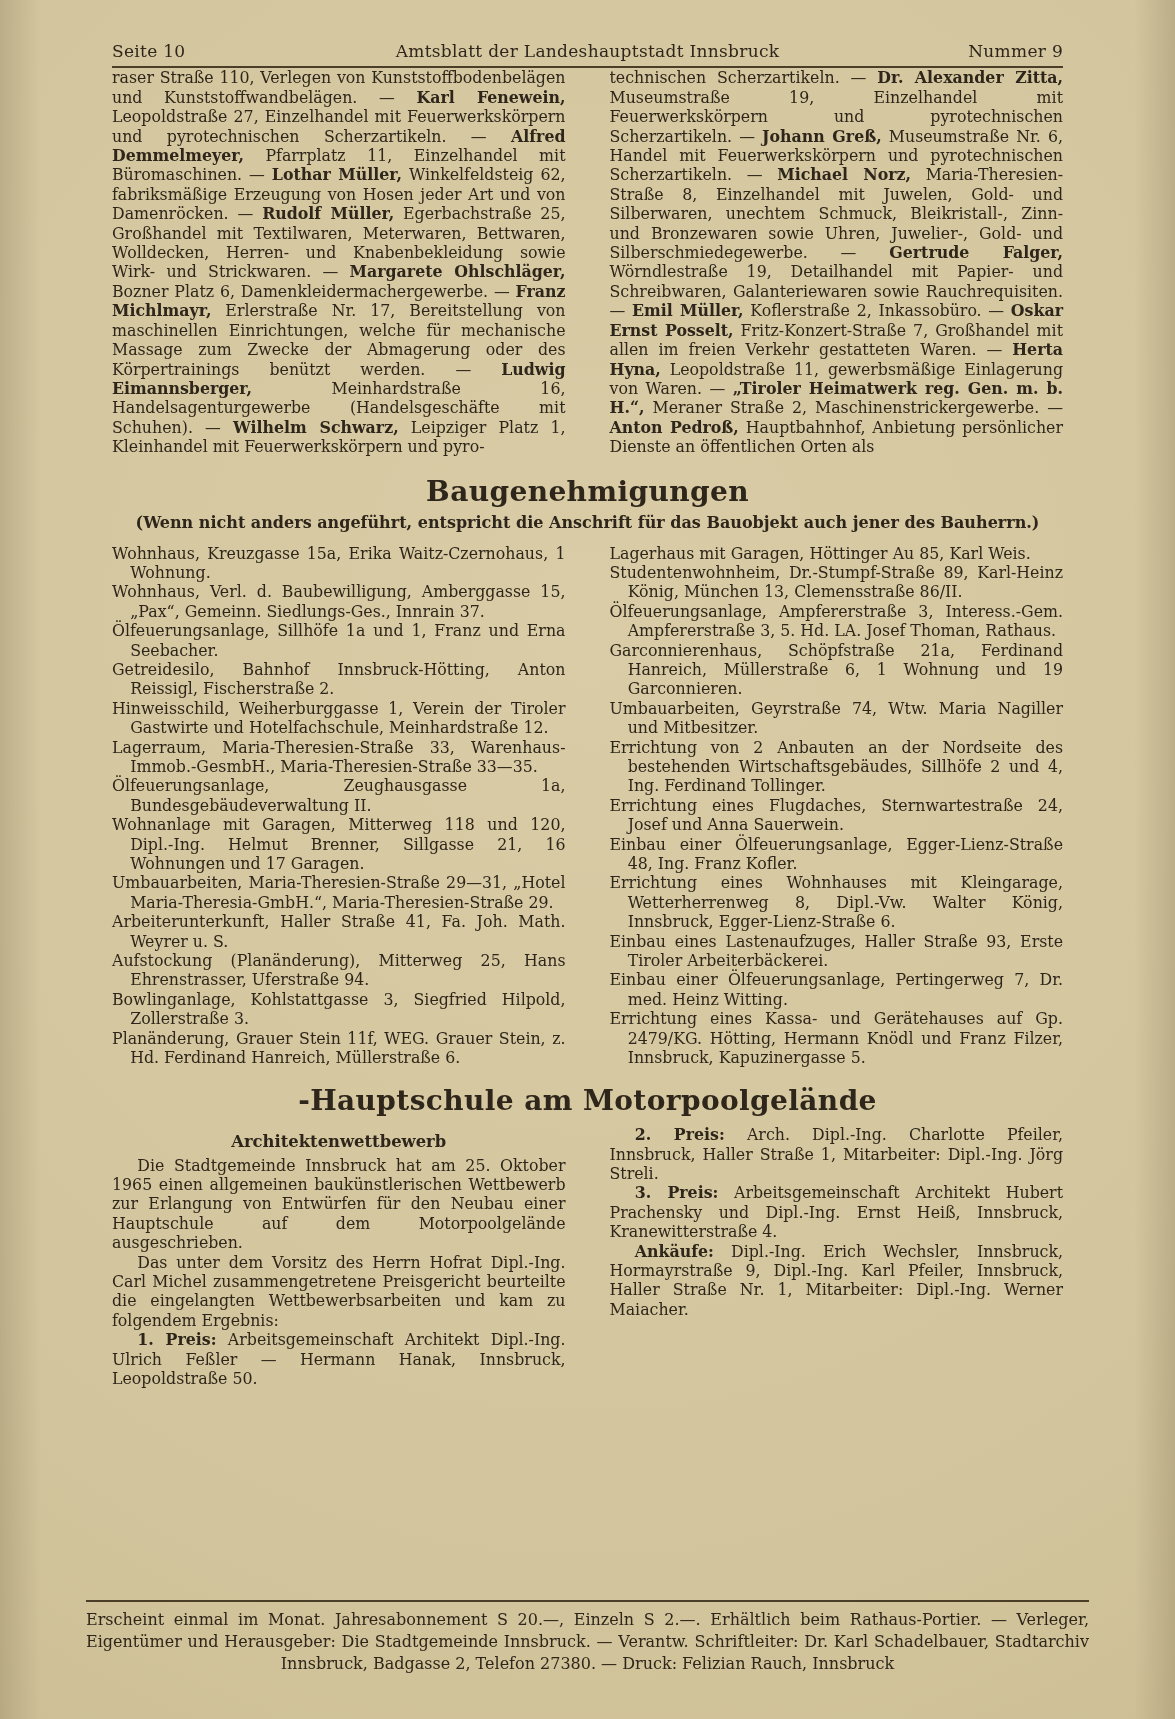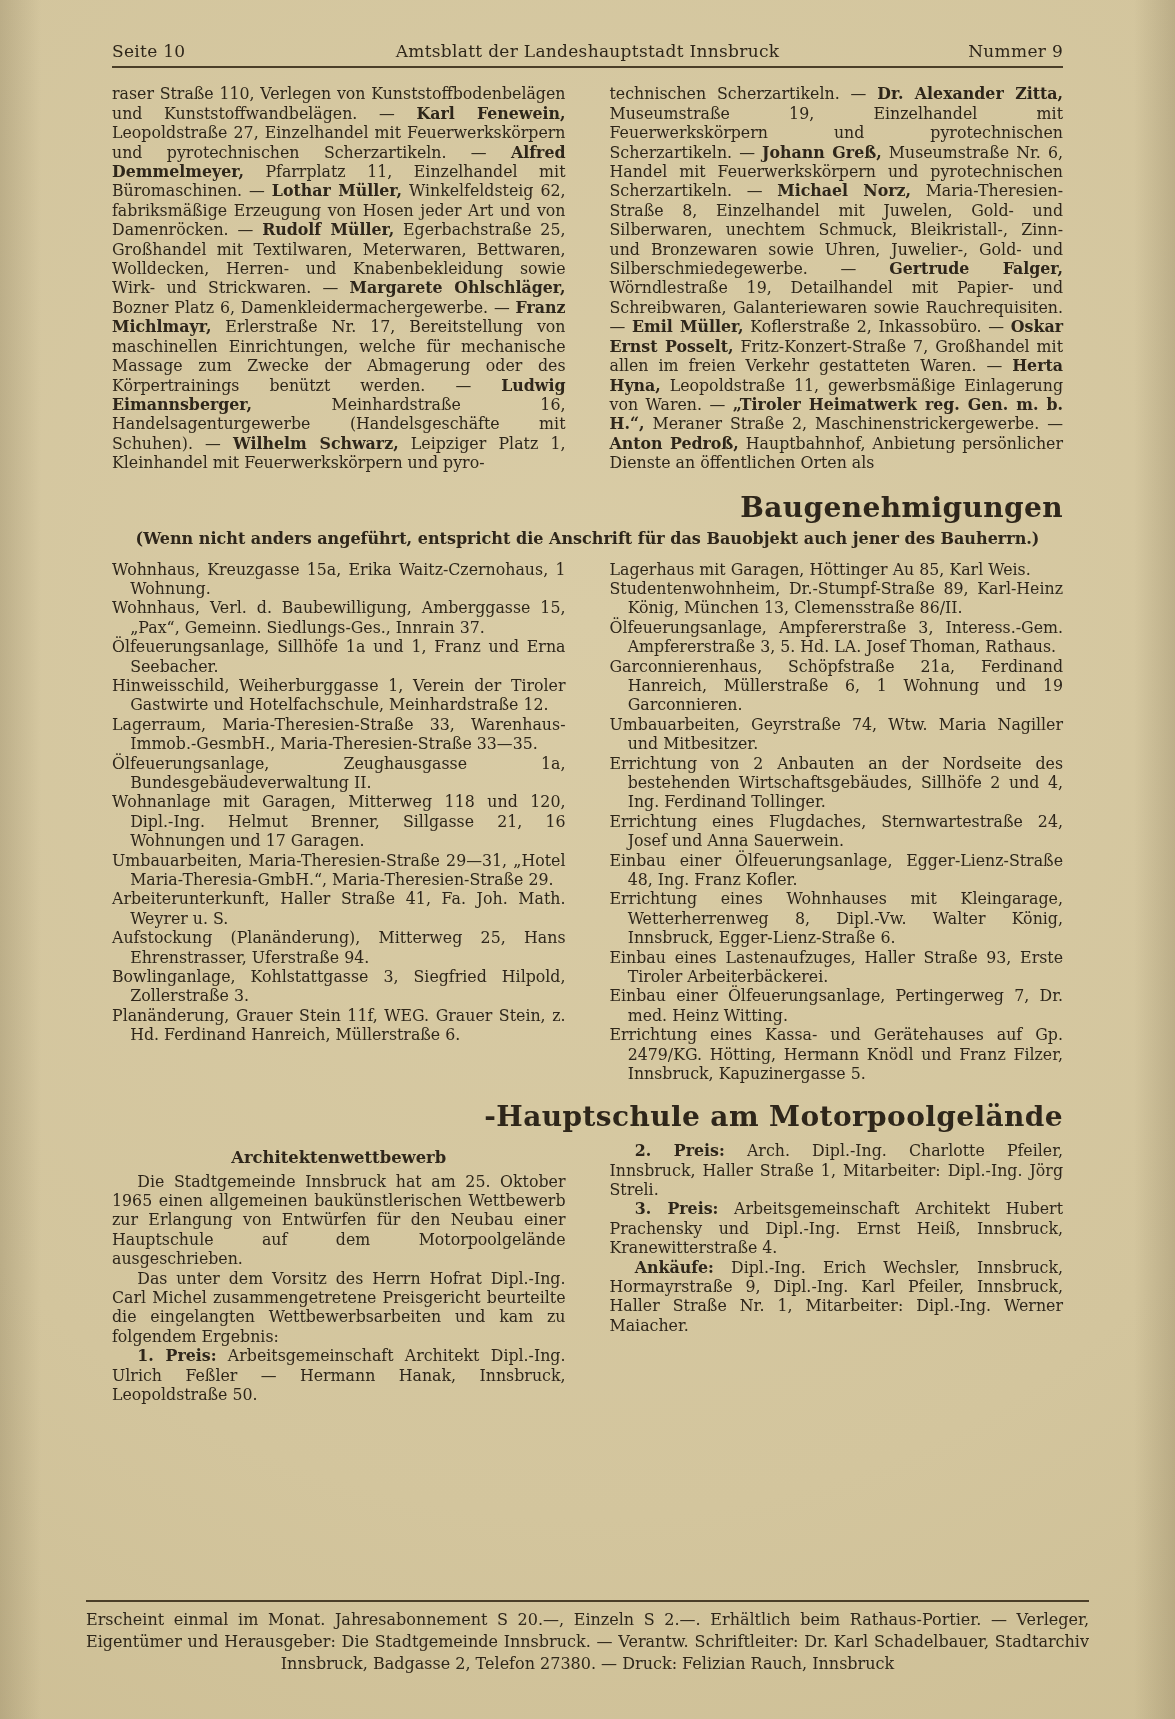--- a/index.html
+++ b/index.html
@@ -36,21 +36,21 @@
     border-top: 2px solid #4a3e28;
     margin: 5px 0 0 0;
   }
   .two-col { display: flex; gap: 44px; }
   .col { flex: 1 1 0; min-width: 0; text-align: justify; }
   .flow { margin: 0; text-align: justify; }
   .section-title {
     font-size: 28px;
     line-height: 1.2;
     font-weight: 700;
-    text-align: right;
+    text-align: center;
     margin: 18px 0 5px 0;
     letter-spacing: .4px;
   }
   .subtitle {
     font-weight: 700;
     text-align: center;
     font-size: 16px;
     margin: 0 0 11px 0;
   }
   .entry {
@@ -63,21 +63,21 @@
     margin: 0;
     text-indent: 1.6em;
     text-align: justify;
   }
   .col-sub {
     font-size: 16.4px;
     font-weight: 700;
     text-align: center;
     margin: 7px 0 4px 0;
   }
-  .gewerbe { margin-top: 16px; align-items: flex-end; }
+  .gewerbe { margin-top: 0; align-items: flex-end; }
   .hauptschule .section-title { margin: 16px 0 8px 0; }
   .footer {
     position: absolute;
     left: 86px; right: 86px;
     bottom: 44px;
   }
   .footer .rule { margin-bottom: 7px; }
   .footer-text {
     margin: 0;
     font-size: 16px;
@@ -109,20 +109,21 @@
   </section>
 
   <section class="bau">
     <h1 class="section-title">Baugenehmigungen</h1>
     <p class="subtitle">(Wenn nicht anders angeführt, entspricht die Anschrift für das Bauobjekt auch jener des Bauherrn.)</p>
     <div class="two-col">
       <div class="col">
           <p class="entry">Wohnhaus, Kreuzgasse 15a, Erika Waitz-Czernohaus, 1 Wohnung.</p>
           <p class="entry">Wohnhaus, Verl. d. Baubewilligung, Amberggasse 15, „Pax“, Gemeinn. Siedlungs-Ges., Innrain 37.</p>
           <p class="entry">Ölfeuerungsanlage, Sillhöfe 1a und 1, Franz und Erna Seebacher.</p>
+          <p class="entry">Getreidesilo, Bahnhof Innsbruck-Hötting, Anton Reissigl, Fischerstraße 2.</p>
           <p class="entry">Hinweisschild, Weiherburggasse 1, Verein der Tiroler Gastwirte und Hotelfachschule, Meinhardstraße 12.</p>
           <p class="entry">Lagerraum, Maria-Theresien-Straße 33, Warenhaus-Immob.-GesmbH., Maria-Theresien-Straße 33—35.</p>
           <p class="entry">Ölfeuerungsanlage, Zeughausgasse 1a, Bundesgebäudeverwaltung II.</p>
           <p class="entry">Wohnanlage mit Garagen, Mitterweg 118 und 120, Dipl.-Ing. Helmut Brenner, Sillgasse 21, 16 Wohnungen und 17 Garagen.</p>
           <p class="entry">Umbauarbeiten, Maria-Theresien-Straße 29—31, „Hotel Maria-Theresia-GmbH.“, Maria-Theresien-Straße 29.</p>
           <p class="entry">Arbeiterunterkunft, Haller Straße 41, Fa. Joh. Math. Weyrer u. S.</p>
           <p class="entry">Aufstockung (Planänderung), Mitterweg 25, Hans Ehrenstrasser, Uferstraße 94.</p>
           <p class="entry">Bowlinganlage, Kohlstattgasse 3, Siegfried Hilpold, Zollerstraße 3.</p>
           <p class="entry">Planänderung, Grauer Stein 11f, WEG. Grauer Stein, z. Hd. Ferdinand Hanreich, Müllerstraße 6.</p>
         </div>

